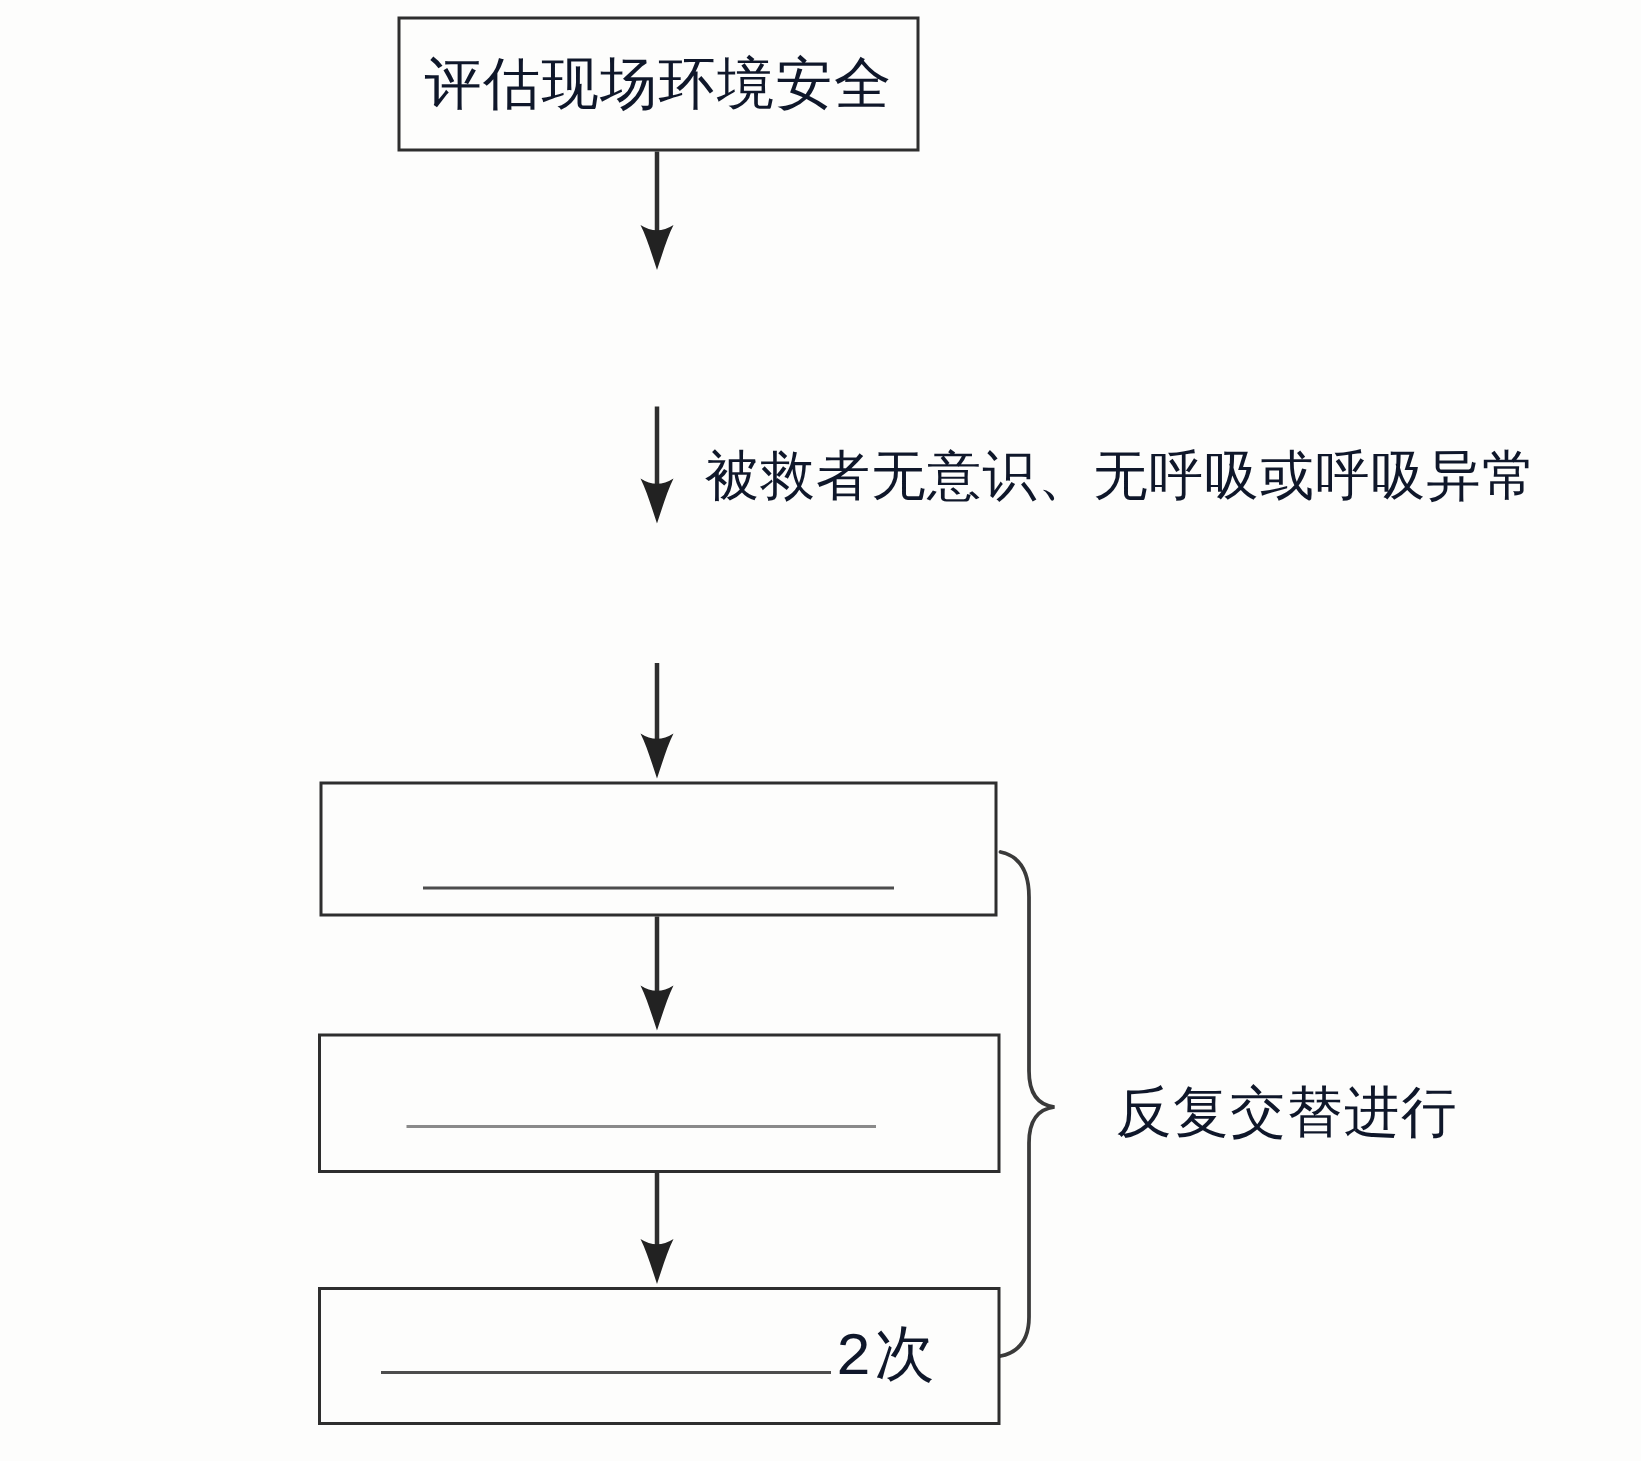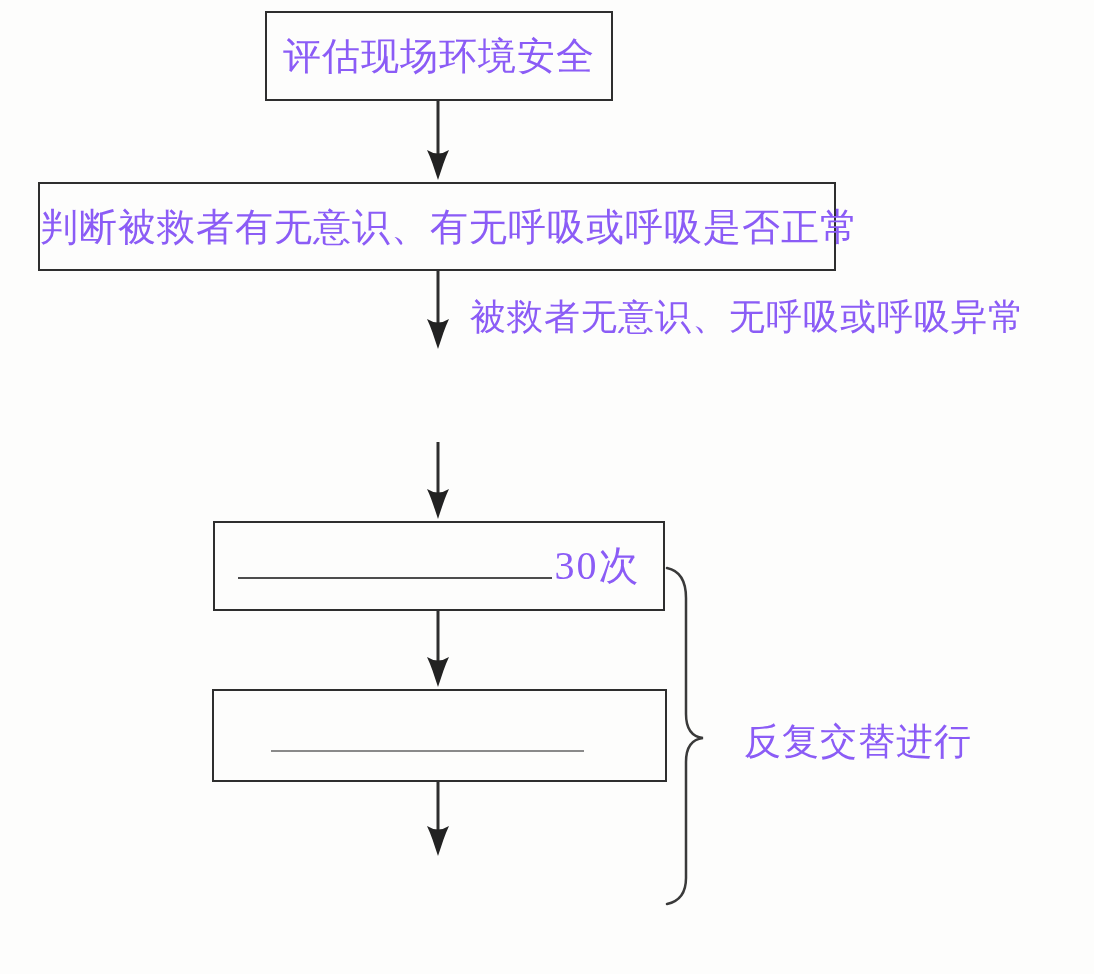--- a/index.html
+++ b/index.html
@@ -5,22 +5,22 @@
   html, body {
     margin: 0;
     padding: 0;
     background: #ffffff;
   }
   .canvas {
     position: relative;
     width: 1094px;
     height: 974px;
     background: #fdfdfc;
-    font-family: Liberation Serif, serif;
-    color: #8b5cf6;
+    font-family: Liberation Mono, monospace;
+    color: #0f172a;
     overflow: hidden;
   }
   .connectors {
     position: absolute;
     left: 0;
     top: 0;
     width: 1094px;
     height: 974px;
     pointer-events: none;
   }
@@ -110,36 +110,38 @@
                Q 686 740 686 762
                L 686 878
                Q 686 900 667 904" fill="none" stroke="#3a3a3a" stroke-width="2.5" stroke-linecap="round"></path>
     </g>
   </svg>
 
   <div class="node" style="left:265px; top:11px; width:348px; height:90px;">
     <div class="node-label">评估现场环境安全</div>
   </div>
 
-  <div class="node" style="left:38px; top:182px; width:798px; height:89px;">
-    <div class="node-label">判断被救者有无意识、有无呼吸或呼吸是否正常</div>
-  </div>
 
   <div class="float-label" style="left:470px; top:293px;text-align:center;">被救者无意识、无呼吸或呼吸异常</div>
 
 
   <div class="node" style="left:213px; top:521px; width:452px; height:90px;">
     <div class="fill-row" style="bottom:16px;">
       <span class="blank-line" style="width:314px;"></span>
-        <span class="count-text">30次</span>
     </div>
   </div>
 
   <div class="node" style="left:212px; top:689px; width:455px; height:93px;">
     <div class="fill-row" style="bottom:28px; transform:translateX(-12px);">
       <span class="blank-line light" style="width:313px;"></span>
     </div>
   </div>
 
+  <div class="node" style="left:212px; top:858px; width:455px; height:92px;">
+    <div class="fill-row" style="bottom:18px;">
+      <span class="blank-line" style="width:300px;"></span>
+        <span class="count-text">2次</span>
+    </div>
+  </div>
 
   <div class="float-label" style="left:744px; top:717px; font-size:37px;">反复交替进行</div>
 
 </div>
 
 </body></html>

